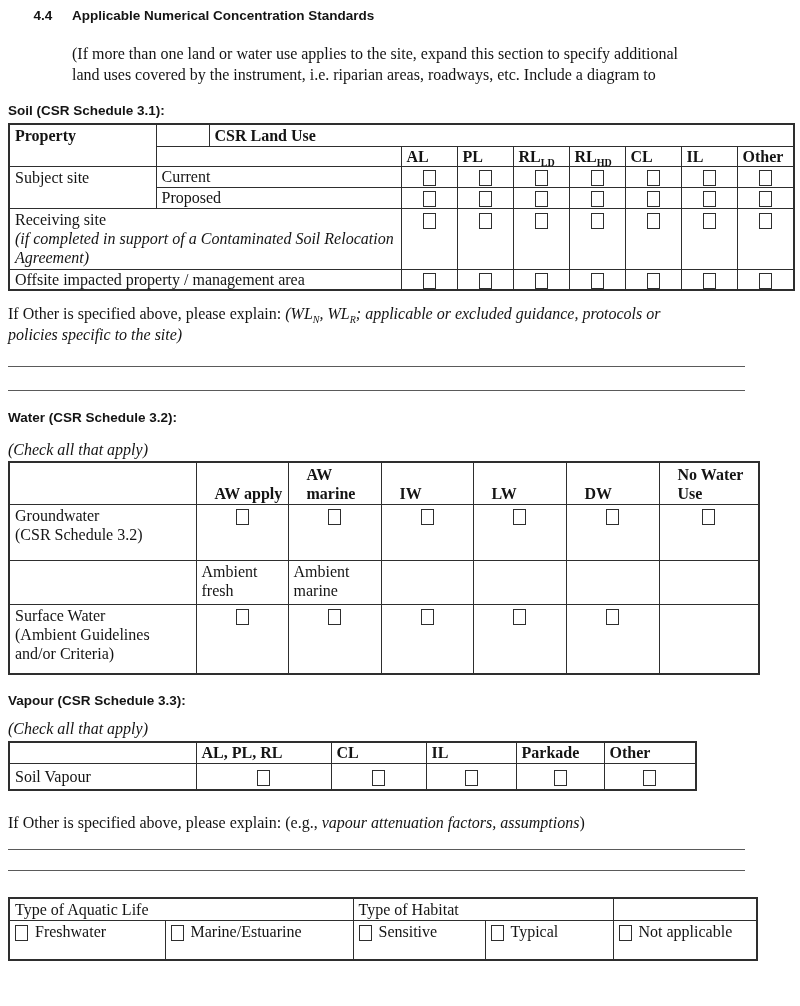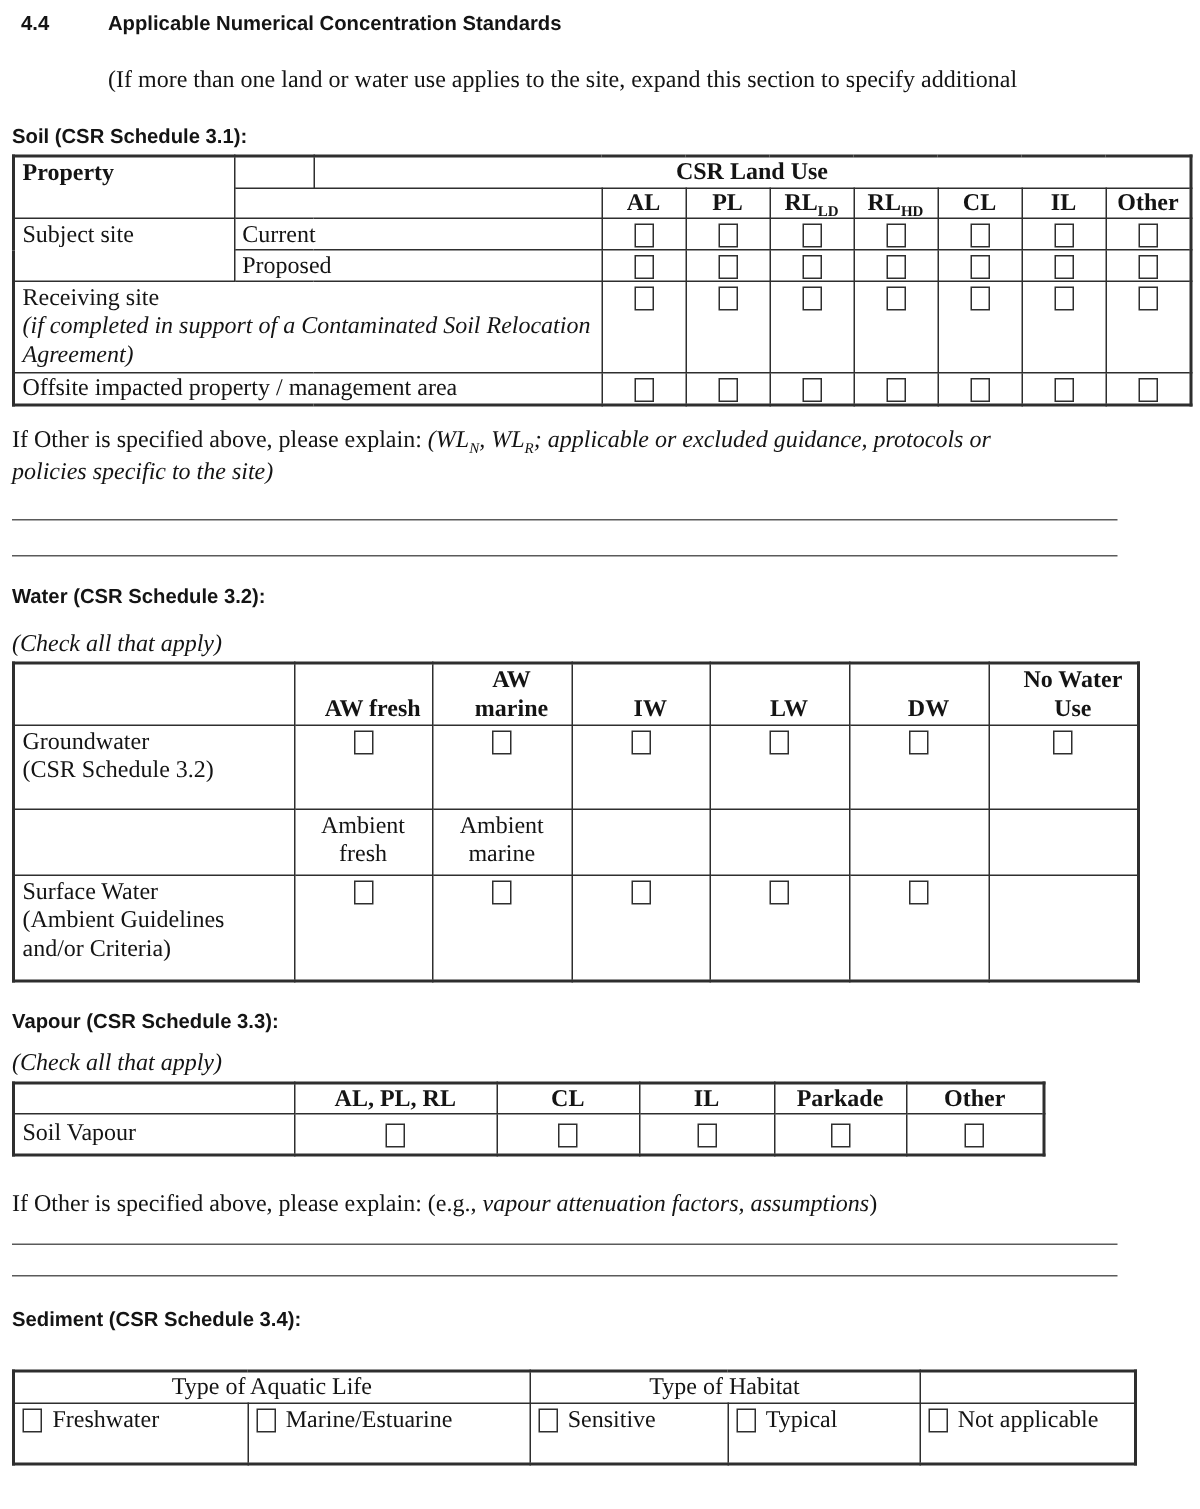--- a/index.html
+++ b/index.html
@@ -12,21 +12,21 @@
   }
   .page { padding:8px 7px 0 8px; }
 
   
   .sec-heading {
     display:flex;
     font-family:"Liberation Sans", sans-serif;
     font-weight:700; font-size:13.5px;
     padding-left:6px;
   }
-  .sec-num { width:58px; }
+  .sec-num { width:58px;text-align:center; }
   .subhead {
     font-family:"Liberation Sans", sans-serif;
     font-weight:700; font-size:13.5px;
   }
 
   .intro { margin:21px 0 0 64px; line-height:20.5px; }
 
   .check-note { font-style:italic; margin-top:16px; }
 
   
@@ -35,21 +35,21 @@
     border:2px solid #2e2e2e;
   }
   td {
     border:1px solid #2e2e2e;
     padding:0 5px;
     line-height:19px;
     vertical-align:middle;
     overflow:hidden;
   }
   .bold { font-weight:700; }
-  .center { text-align:center; }
+  .center { text-align:left; }
   .vtop { vertical-align:top; padding-top:1px; }
   .vbottom { vertical-align:bottom; padding-bottom:1px;padding-left:18px; }
   .it { font-style:italic; }
   sub { font-size:10px; line-height:0; }
 
   
   .cb {
     display:inline-block;
     width:13px; height:16px;
     border:1.6px solid #2e2e2e;
@@ -90,20 +90,21 @@
 
 <div class="page">
 
   <div class="sec-heading">
     <span class="sec-num">4.4</span>
     <span>Applicable Numerical Concentration Standards</span>
   </div>
 
   <div class="intro">
     <div>(If more than one land or water use applies to the site, expand this section to specify additional</div>
+    <div>land uses covered by the instrument, i.e. riparian areas, roadways, etc. Include a diagram to</div>
   </div>
 
   <div class="subhead" style="margin-top:18px;">Soil (CSR Schedule 3.1):</div>
 
   <table style="width:785px; margin-top:5px;">
     <colgroup>
       <col style="width:147px">
         <col style="width:53px">
         <col style="width:192px">
       <col style="width:56px">
@@ -194,21 +195,21 @@
         <col style="width:93px">
       <col style="width:92px">
         <col style="width:93px">
         <col style="width:93px">
         <col style="width:100px">
     </colgroup>
     <tbody>
         <tr class="water-r1">
       <td></td>
       <td class="bold center vbottom">
-            <div>AW fresh</div>
+            <div>AW apply</div>
           </td>
       <td class="bold center vbottom">
             <div>AW</div>
             <div>marine</div>
           </td>
       <td class="bold center vbottom">
             <div>IW</div>
           </td>
       <td class="bold center vbottom">
             <div>LW</div>
@@ -295,21 +296,20 @@
     </tr>
   </tbody>
     </table>
 
   <div class="explain" style="margin-top:21px;">
     <span>If Other is specified above, please explain: (e.g., </span><span class="it">vapour attenuation factors, assumptions</span><span>)</span>
   </div>
   <div class="fill-line" style="margin-top:16px;"></div>
   <div class="fill-line" style="margin-top:20px;"></div>
 
-  <div class="subhead" style="margin-top:21px;">Sediment (CSR Schedule 3.4):</div>
 
   <table style="width:748px; margin-top:26px;">
     <colgroup>
       <col style="width:156px">
         <col style="width:188px">
         <col style="width:132px">
       <col style="width:128px">
         <col style="width:144px">
     </colgroup>
     <tbody>

